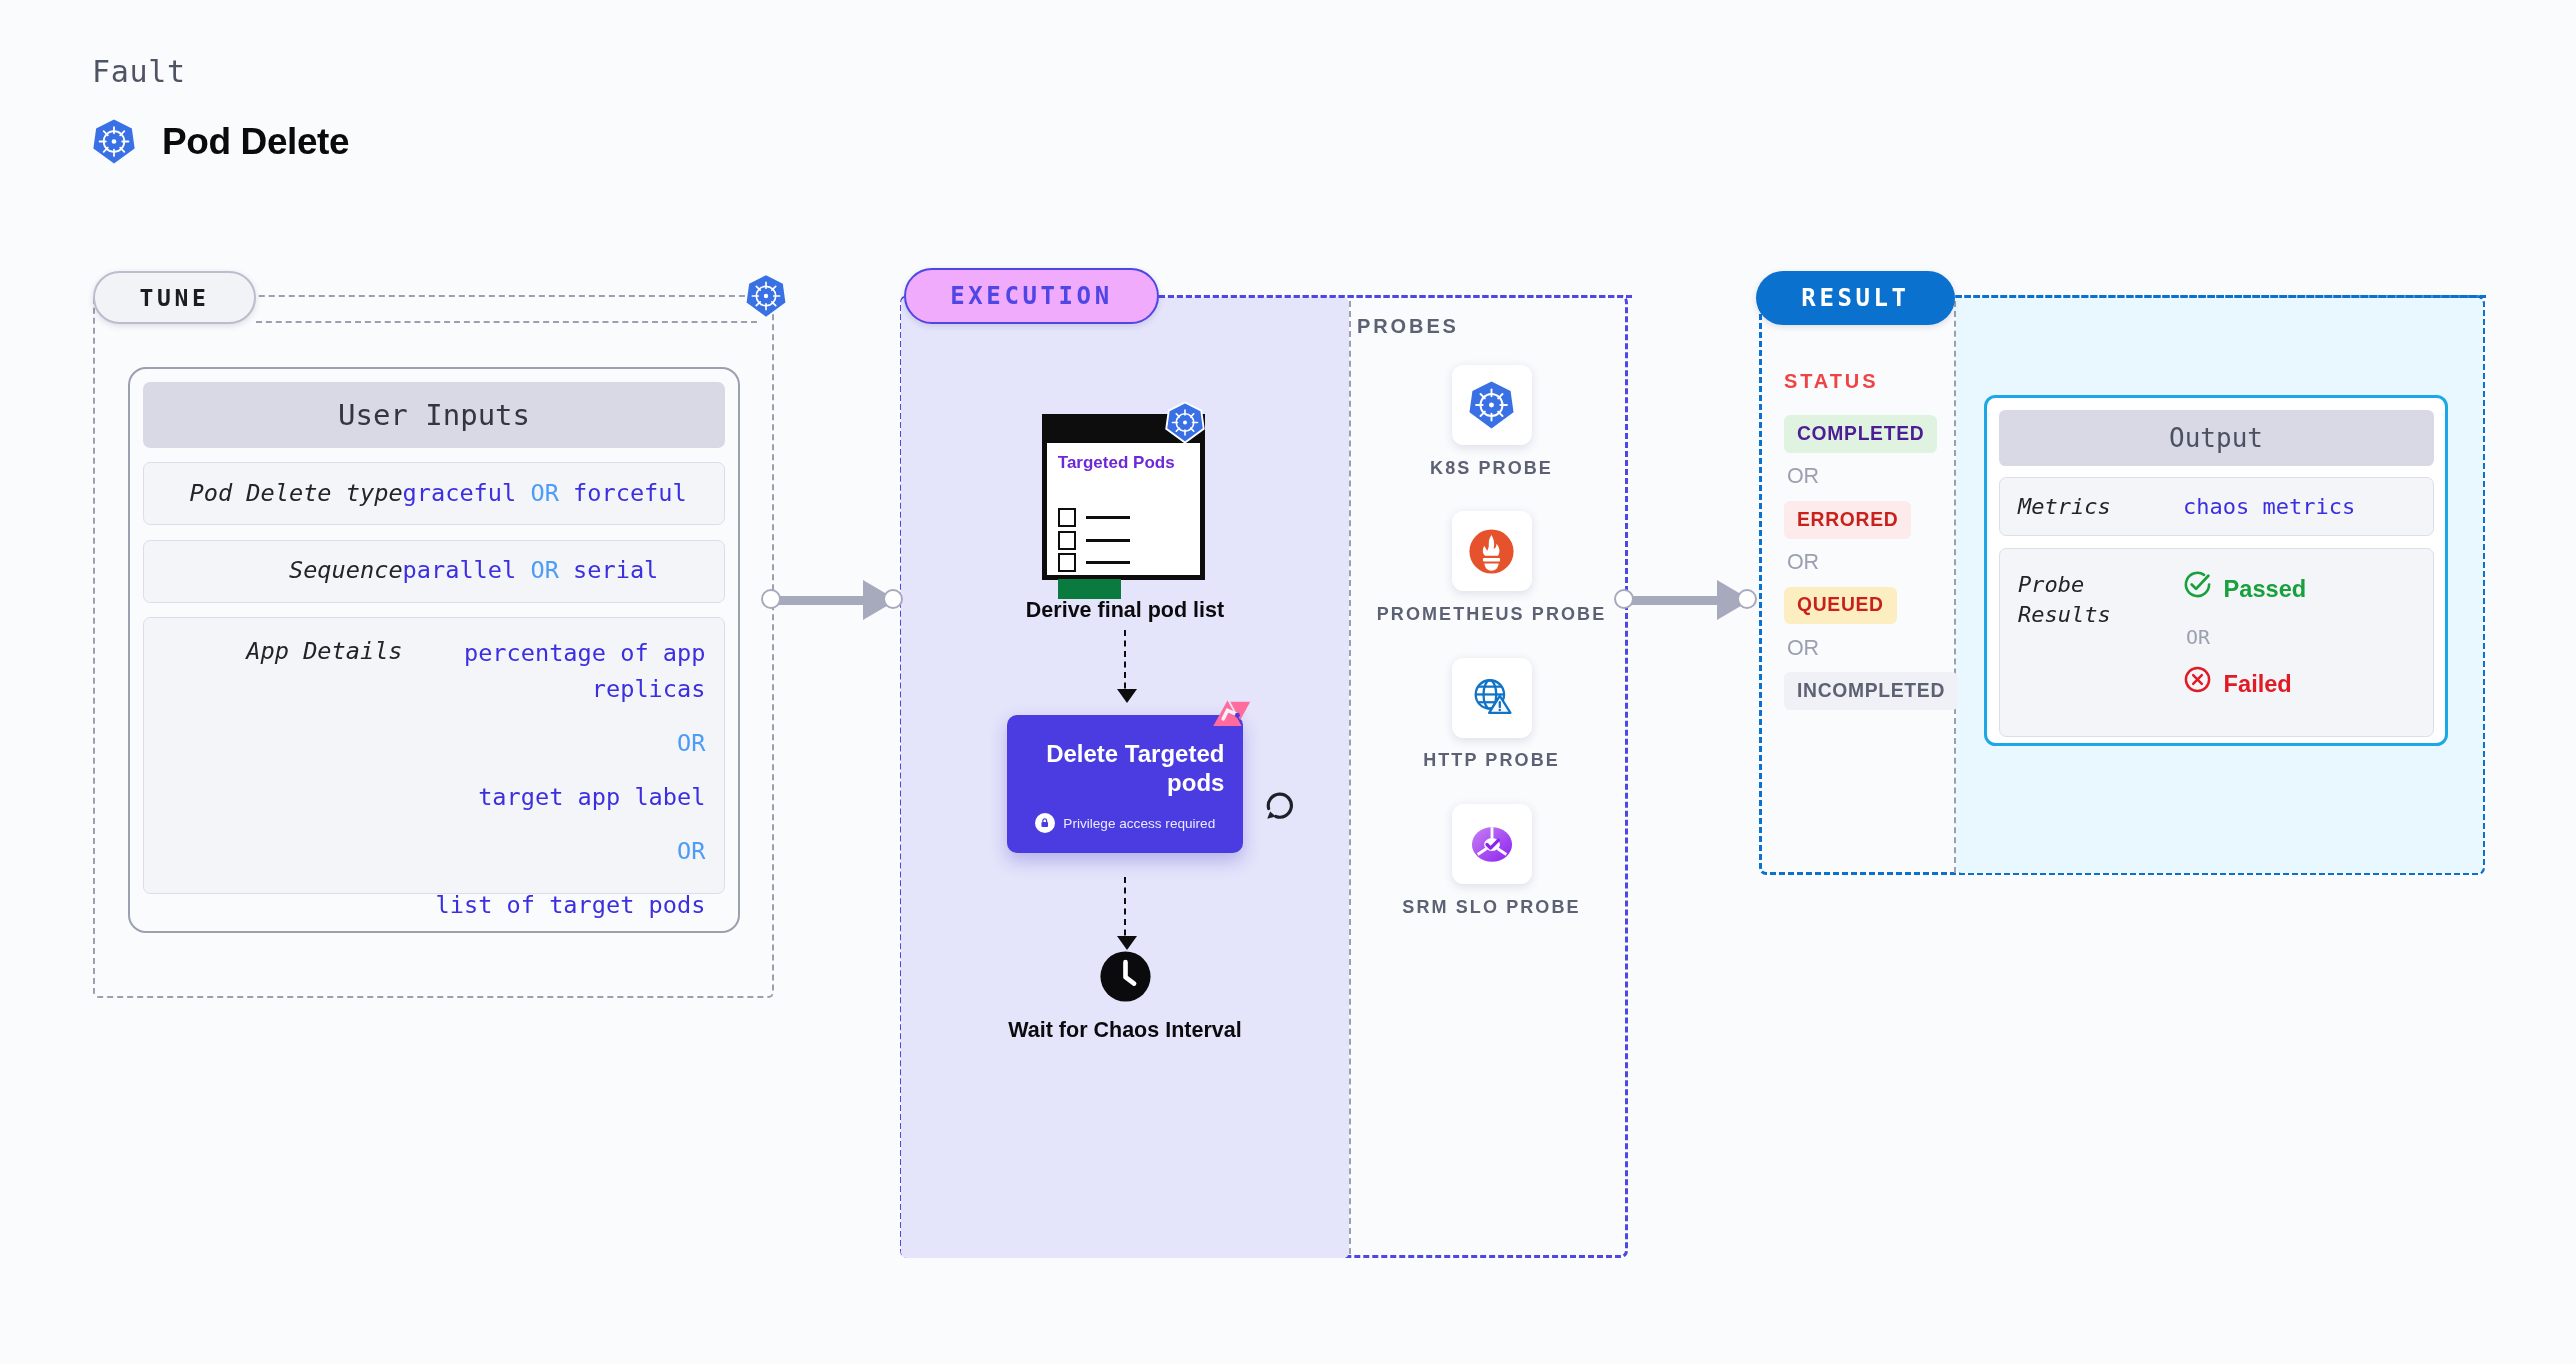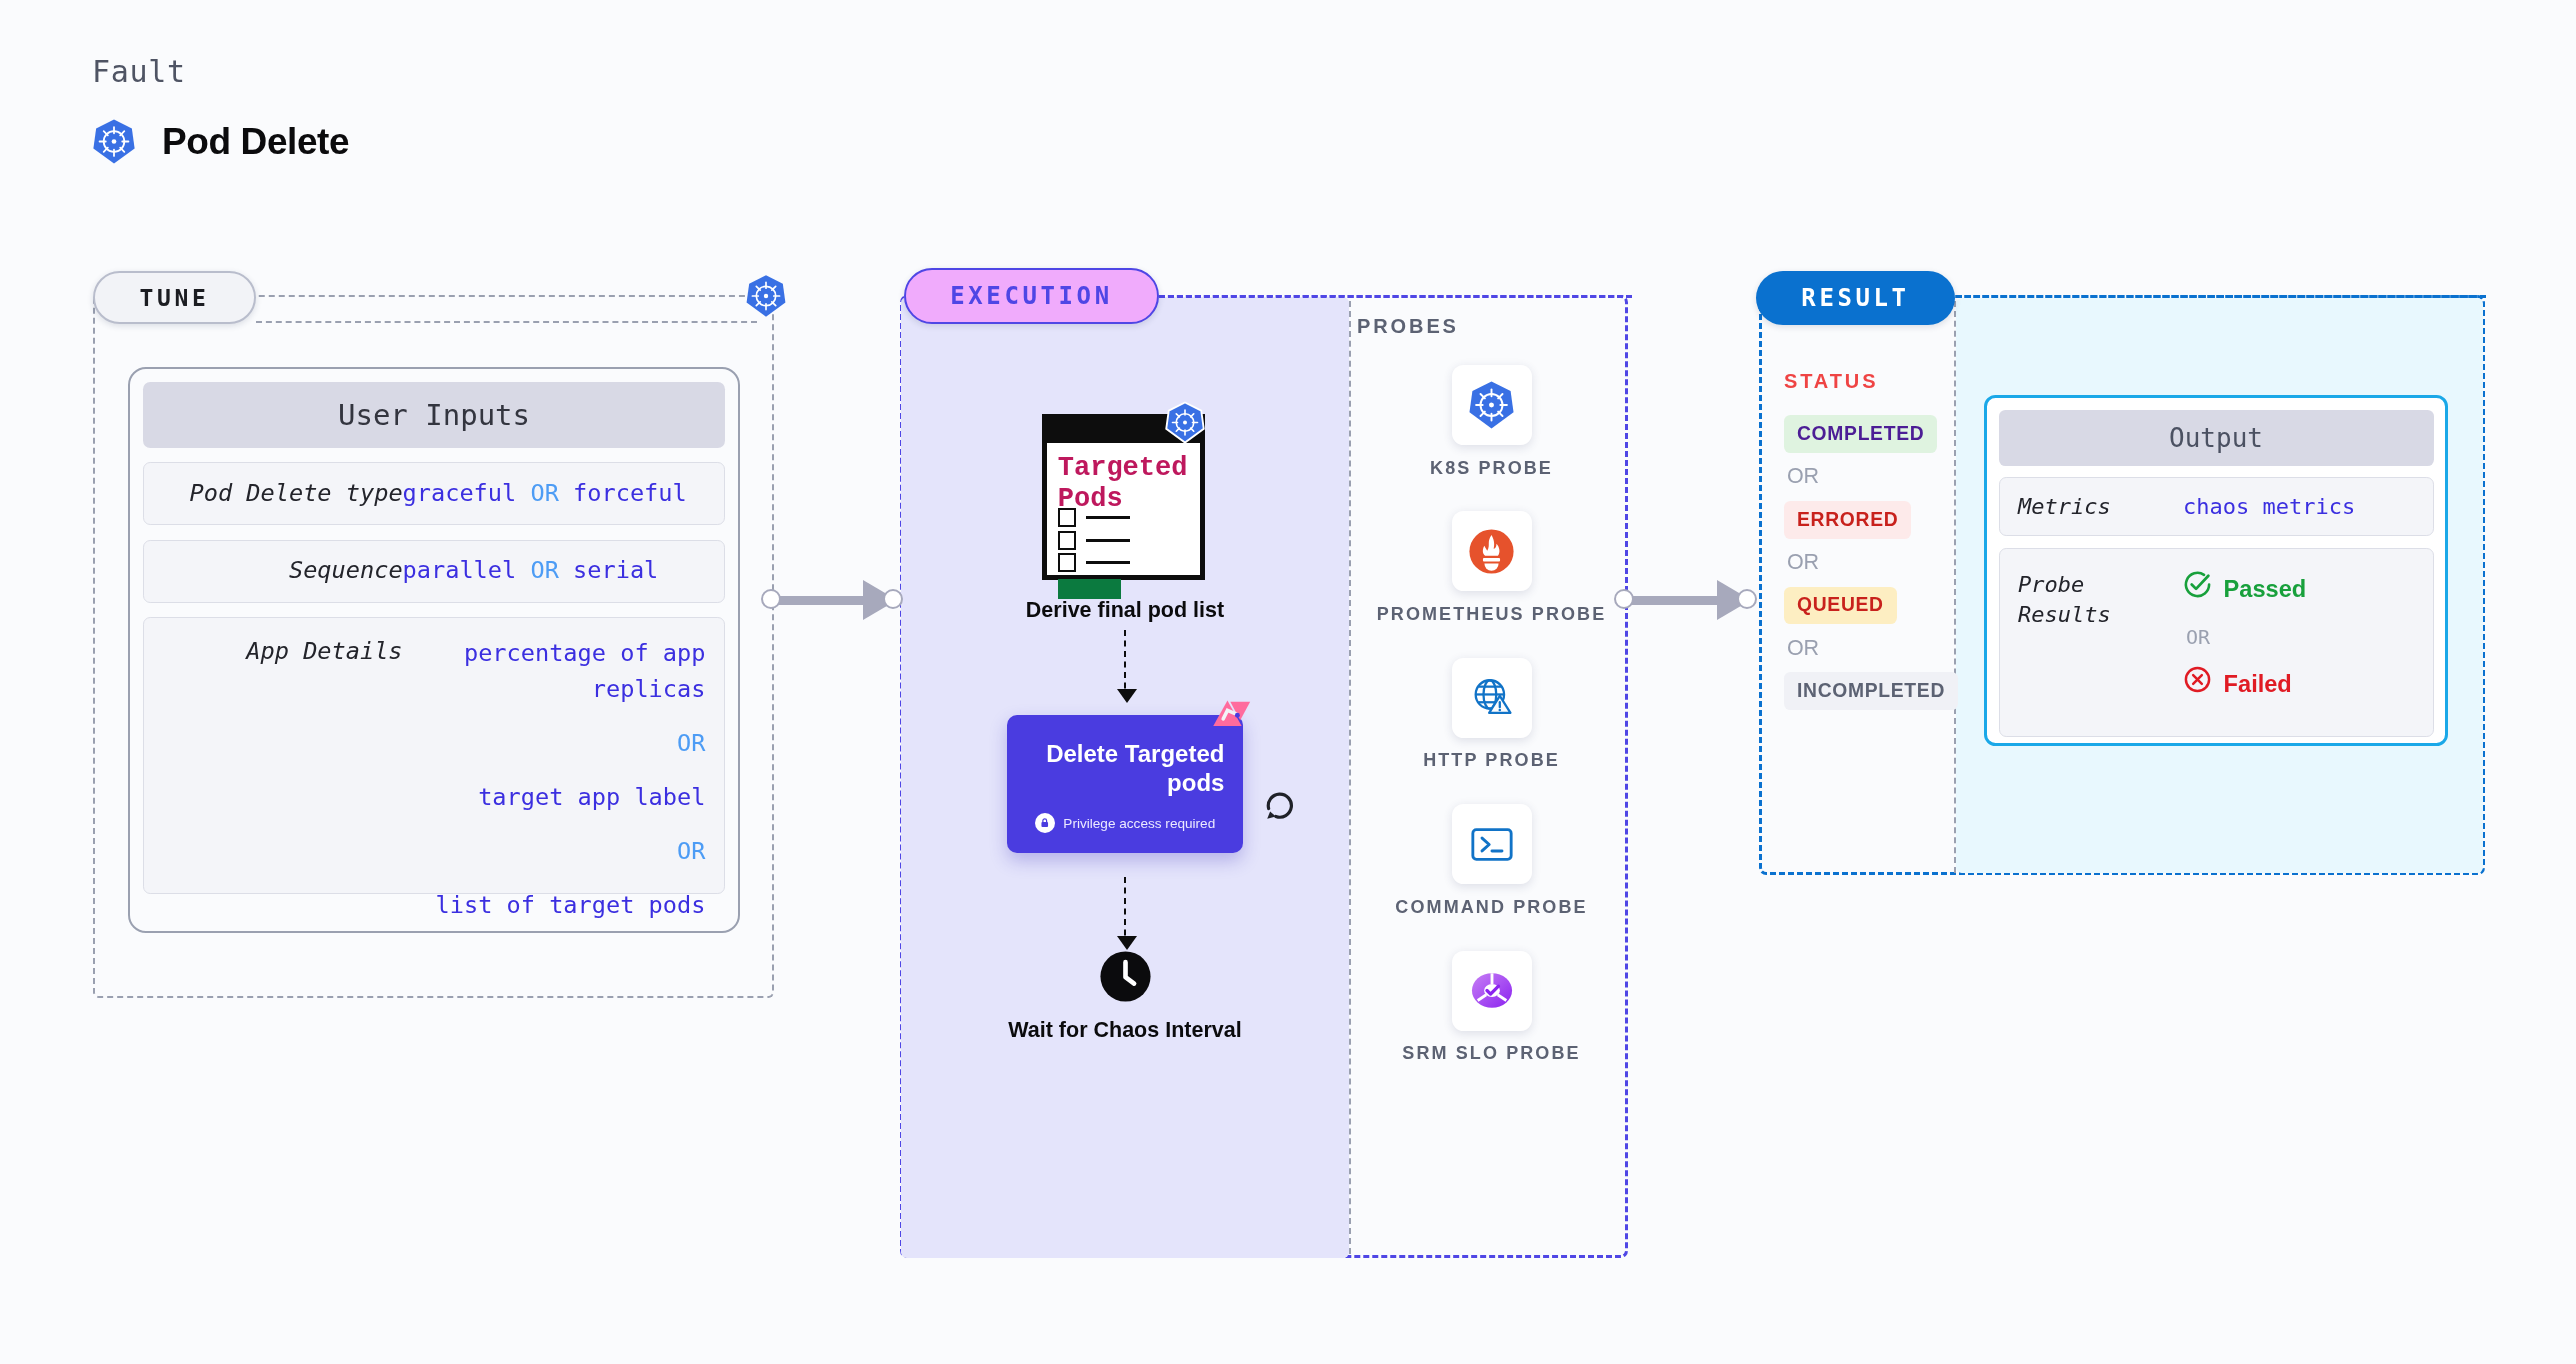--- a/index.html
+++ b/index.html
@@ -129,22 +129,22 @@
   #exec-flow { position: absolute; left: 901px; top: 401px; width: 448px; z-index: 10;
                display: flex; flex-direction: column; align-items: center; }
   #doc-icon-wrap { position: relative; width: 166px; height: 181px; }
   #doc-body {
     position: absolute; left: 0; top: 13px; width: 163px; height: 166px;
     background: #ffffff; border: 5px solid #0d0d0d;
   }
   #doc-topbar { position: absolute; left: 0; top: 13px; width: 163px; height: 29px; background: #0d0d0d; }
   #doc-title {
     position: absolute; left: 15.8px; top: 52px; width: 129px;
-    font-family: Liberation Mono, monospace; font-weight: bold;
-    font-size: 27px; color: #be185d; line-height: 1.15;
+    font-family: Liberation Sans, sans-serif; font-weight: bold;
+    font-size: 17px; color: #6d28d9; line-height: 1.15;
   }
   .doc-line { position: absolute; display: flex; align-items: center; gap: 9.3px; left: 15.8px; }
   .doc-box { width: 18.6px; height: 18.6px; border: 2.9px solid #0d0d0d; background: #fff; }
   .doc-rule { width: 44px; height: 3.6px; background: #0d0d0d; }
   #doc-green { position: absolute; left: 15.8px; top: 133px; width: 63px; height: 20px; background: #0b7a3f; }
   #doc-k8s { position: absolute; left: 123px; top: 0px; z-index: 12; }
   #derive-label {
     margin-top: 15.8px; font-size: 21.5px; font-weight: bold; color: #0b0b0d; text-align: center;
   }
   .v-arrow {
@@ -463,30 +463,20 @@
             <line x1="12" y1="37" x2="44" y2="37"></line>
           </g>
           <polygon points="42,28 57,52 27,52" fill="#fafbfd" stroke="#1173c7" stroke-width="3.2" stroke-linejoin="round"></polygon>
           <line x1="42" y1="37" x2="42" y2="44" stroke="#1173c7" stroke-width="3.2" stroke-linecap="round"></line>
           <circle cx="42" cy="48" r="1.8" fill="#1173c7"></circle>
         </svg>
       </div>
       <div class="probe-name">HTTP PROBE</div>
     </div>
 
-    <div class="probe-item">
-      <div class="probe-tile">
-        <svg width="44" height="37" viewBox="0 0 62 52">
-          <rect x="4" y="5" width="54" height="42" rx="5" stroke="#1173c7" stroke-width="4" fill="none"></rect>
-          <path d="M17 17 L27 26 L17 35" stroke="#1173c7" stroke-width="4.2" fill="none" stroke-linecap="round" stroke-linejoin="round"></path>
-          <line x1="31" y1="35" x2="45" y2="35" stroke="#1173c7" stroke-width="4.2" stroke-linecap="round"></line>
-        </svg>
-      </div>
-      <div class="probe-name">COMMAND PROBE</div>
-    </div>
 
     <div class="probe-item">
       <div class="probe-tile">
         <svg width="46" height="43" viewBox="0 0 64 60">
           <defs>
             <linearGradient id="srmgrad" x1="0" y1="0" x2="1" y2="1">
               <stop offset="0%" stop-color="#c77ff5"></stop>
               <stop offset="100%" stop-color="#8b23ef"></stop>
             </linearGradient>
           </defs>

